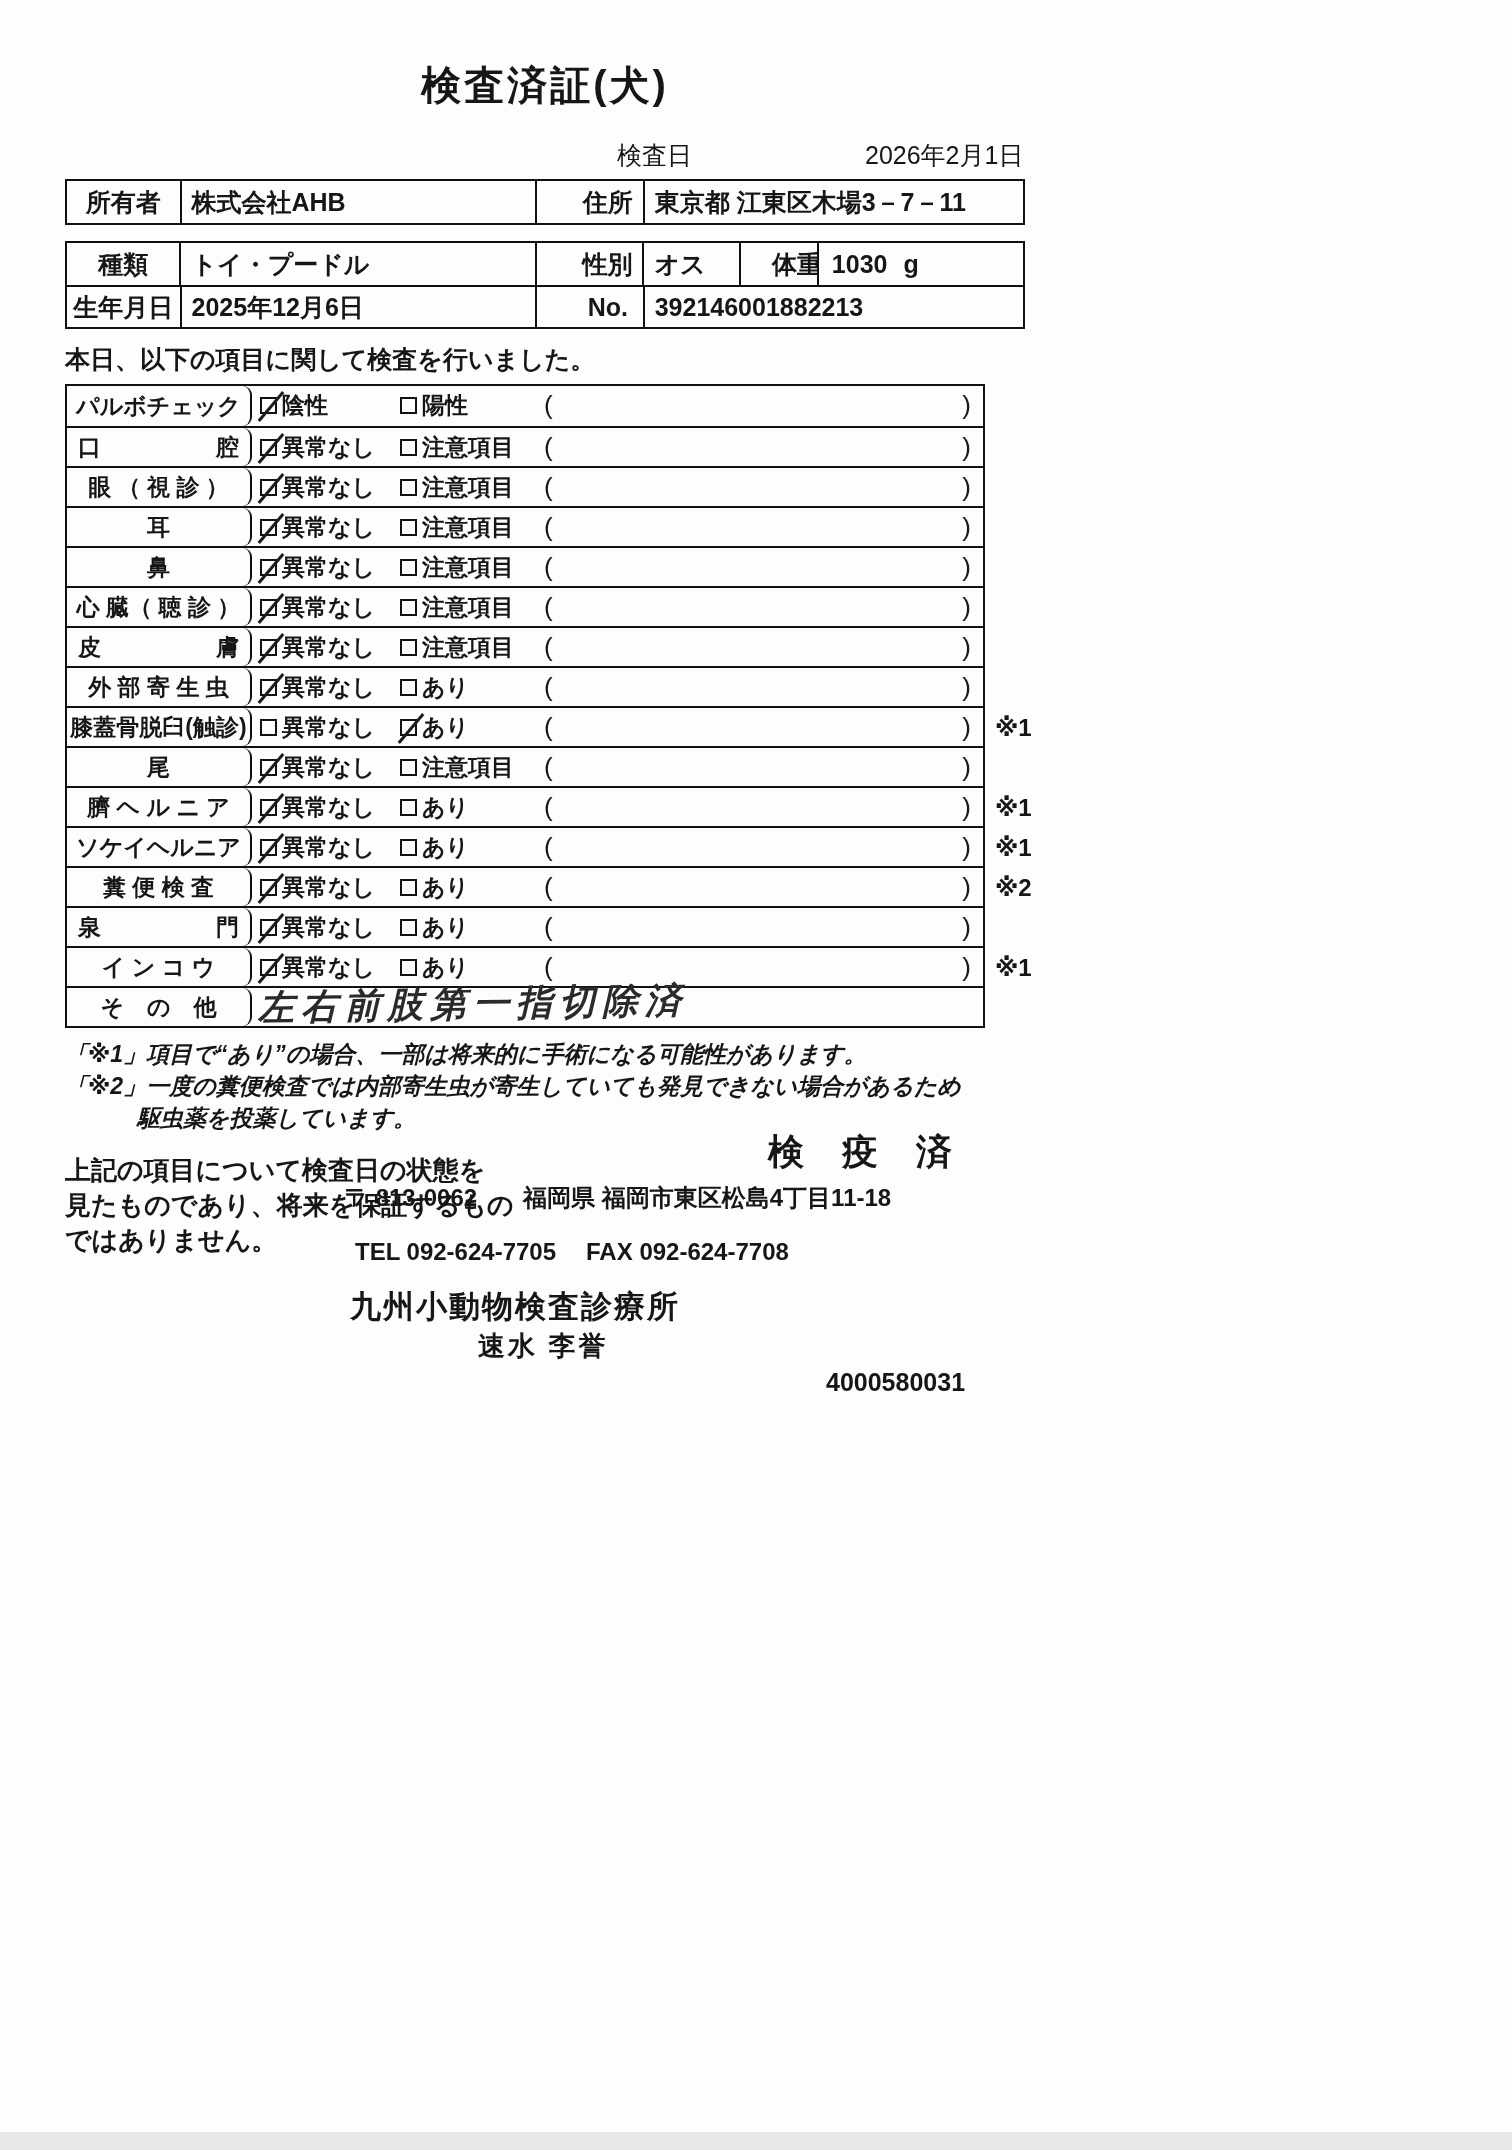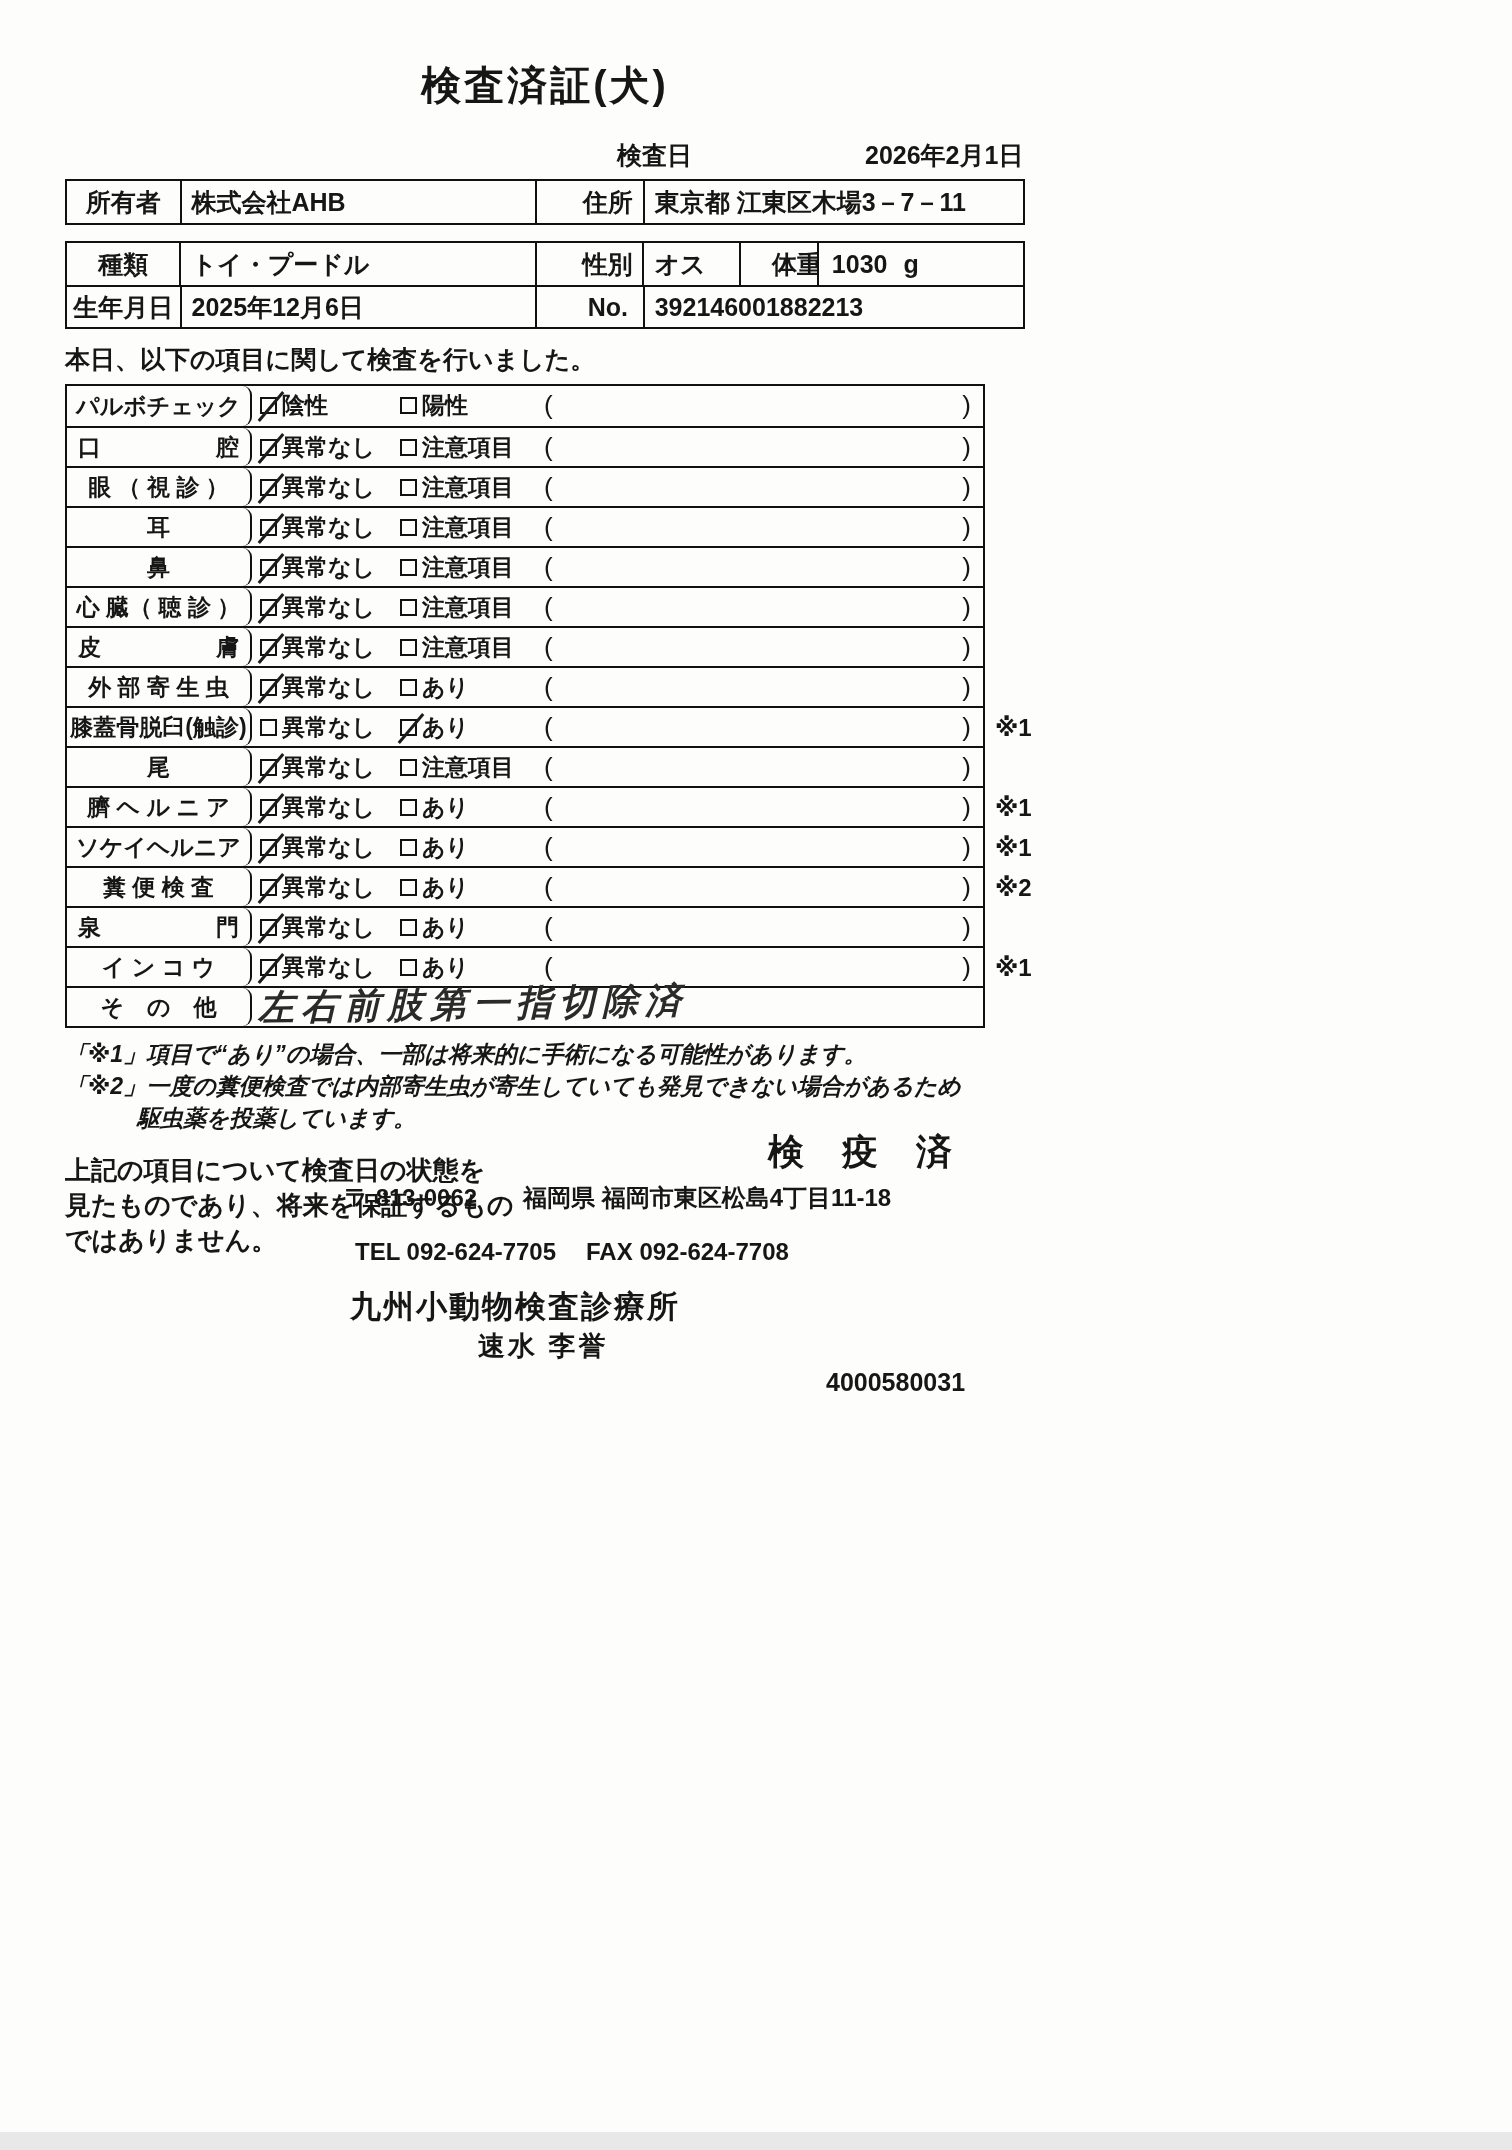--- a/index.html
+++ b/index.html
@@ -13,21 +13,21 @@
     overflow:hidden;
   }
   .content { position:absolute; left:65px; top:0; width:960px; }
 
   .title {
     padding-top:58px;
     text-align:center;
     font-size:40px; font-weight:bold; letter-spacing:3px;
   }
 
-  .date-row { position:relative; height:36px; margin-top:26px; font-size:25px; font-weight:bold; }
+  .date-row { position:relative; height:36px; margin-top:26px; font-size:25px; font-weight:normal; }
   .date-label { position:absolute; left:552px; top:0; }
   .date-value { position:absolute; left:800px; top:0; }
 
   .itable { width:960px; border:2px solid #111; margin-top:4px; }
   .itable + .itable { margin-top:16px; }
   .irow { display:flex; height:42px; }
   .irow + .irow { border-top:2px solid #111; }
   .icell {
     display:flex; align-items:center;
     font-size:25px; font-weight:bold;

